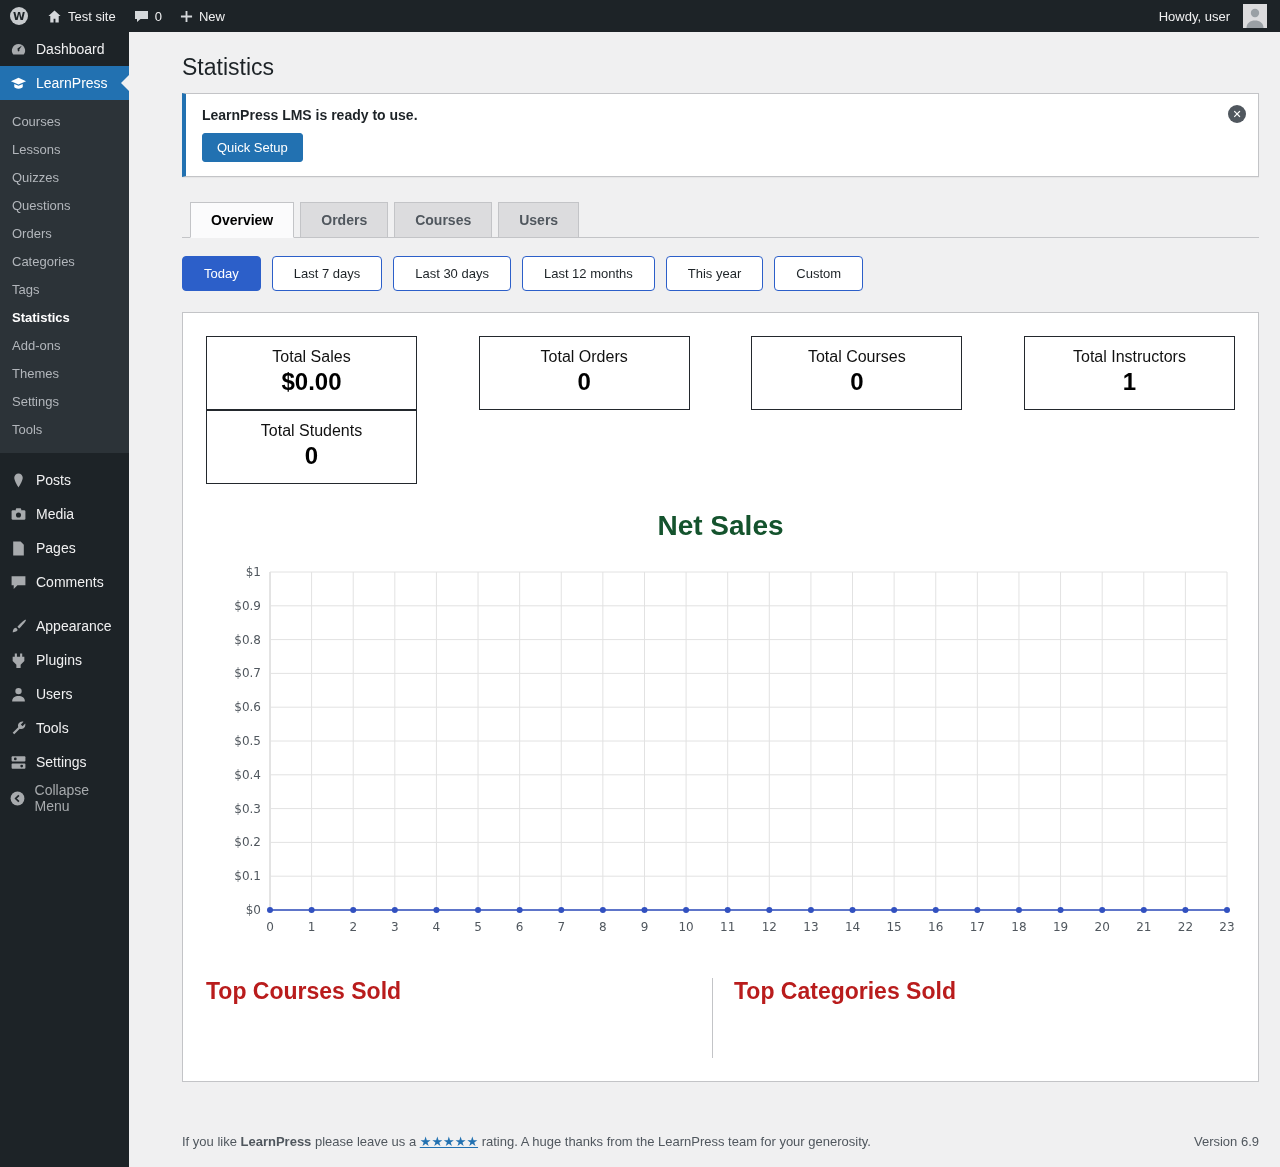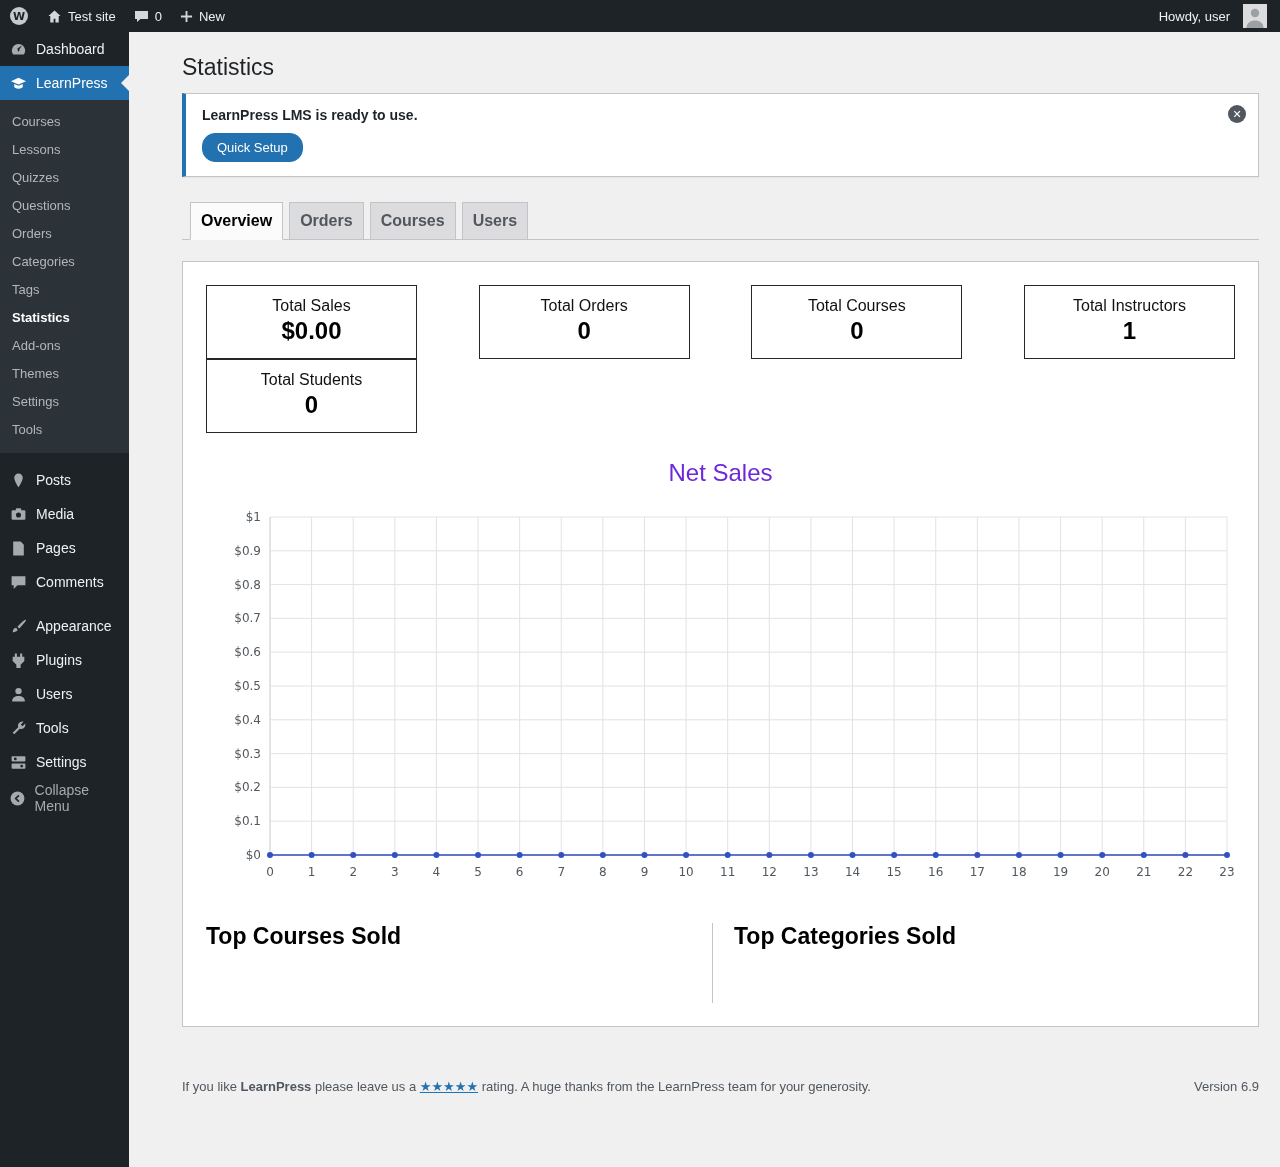--- a/index.html
+++ b/index.html
@@ -29,46 +29,46 @@
   .menu-gap{height:10px}
   .collapse-item{color:#a7aaad;margin-top:2px}
   .collapse-item .mi-icon{color:#a7aaad}
 
   
   .content{position:absolute;top:32px;left:160px;width:1120px;bottom:0;padding:0 21px 0 22px;overflow:hidden}
   .page-title{font-size:23px;font-weight:400;color:#1d2327;padding:22px 0 10px}
 
   .notice{position:relative;background:#fff;border:1px solid #c3c4c7;border-left:4px solid #2271b1;padding:13px 44px 14px 16px;margin-top:2px;box-shadow:0 1px 1px rgba(0,0,0,.04)}
   .notice-msg{font-size:14px;font-weight:700;color:#1d2327;margin-bottom:10px}
-  .btn-quick{background:#2271b1;border:1px solid #2271b1;color:#fff;font-size:13px;padding:6px 14px;border-radius:13px;cursor:pointer;font-family:inherit}
+  .btn-quick{background:#2271b1;border:1px solid #2271b1;color:#fff;font-size:13px;padding:6px 14px;border-radius:3px;cursor:pointer;font-family:inherit}
   .dismiss{position:absolute;top:11px;right:12px;width:18px;height:18px;border-radius:50%;background:#50575e;color:#fff;font-size:11px;line-height:18px;text-align:center;cursor:pointer}
 
   .tabs{margin-top:25px;border-bottom:1px solid #c3c4c7;padding-left:8px;display:flex}
-  .tab{display:inline-block;padding:9px 10px;margin:0 6px -1px 0;border:1px solid #c3c4c7;background:#dcdcde;color:#50575e;font-size:16px;font-weight:600;cursor:pointer;text-decoration:none}
+  .tab{display:inline-block;padding:9px 20px;margin:0 6px -1px 0;border:1px solid #c3c4c7;background:#dcdcde;color:#50575e;font-size:14px;font-weight:600;cursor:pointer;text-decoration:none}
   .tab.active{background:#fbfbfc;border-bottom-color:#fbfbfc;color:#000}
 
   .filters{display:flex;gap:11px;margin-top:18px}
   .filter-btn{background:#fff;border:1px solid #2c5fc9;color:#1d2327;font-size:13px;padding:9px 21px;border-radius:4px;cursor:pointer;font-family:inherit}
   .filter-btn.active{background:#2c5fc9;border-color:#2c5fc9;color:#fff}
 
   .panel{background:#fff;border:1px solid #c3c4c7;margin-top:21px;padding:23px}
   .stat-grid{display:grid;grid-template-columns:repeat(4,211px);justify-content:space-between;}
   .stat-card{border:1px solid #23282d;padding:11px 8px 13px;text-align:center;background:#fff}
   .stat-label{font-size:16px;color:#111}
   .stat-value{font-size:24px;font-weight:700;color:#000;margin-top:2px}
 
-  .chart-title{text-align:center;font-size:24px;font-weight:400;color:#6d28d9;margin-top:26px}
+  .chart-title{text-align:center;font-size:28px;font-weight:700;color:#14532d;margin-top:26px}
   .chart-wrap{margin-top:16px}
   svg text{font-family:"DejaVu Sans",sans-serif}
 
   .two-col{display:flex;margin-top:24px;min-height:80px}
   .col-left{width:506px}
   .col-div{width:1px;background:#c3c4c7}
   .col-right{flex:1;padding-left:21px}
-  .col-title{font-size:23px;font-weight:700;color:#000000}
+  .col-title{font-size:23px;font-weight:700;color:#b91c1c}
 
   .footer{display:flex;justify-content:space-between;align-items:flex-end;margin-top:52px;font-size:13px;color:#50575e}
   .stars-link{color:#2271b1;text-decoration:underline;cursor:pointer}
 </style>
 </head>
 <body>
 
 <div class="screen">
 
   <header class="adminbar">
@@ -258,20 +258,28 @@
       <span class="dismiss">✕</span>
     </div>
 
     <nav class="tabs">
       <a class="tab active">Overview</a>
       <a class="tab">Orders</a>
       <a class="tab">Courses</a>
       <a class="tab">Users</a>
     </nav>
 
+    <div class="filters">
+      <button class="filter-btn active">Today</button>
+      <button class="filter-btn">Last 7 days</button>
+      <button class="filter-btn">Last 30 days</button>
+      <button class="filter-btn">Last 12 months</button>
+      <button class="filter-btn">This year</button>
+      <button class="filter-btn">Custom</button>
+    </div>
 
     <section class="panel">
       <div class="stat-grid">
         <div class="stat-card">
           <div class="stat-label">Total Sales</div>
           <div class="stat-value">$0.00</div>
         </div>
         <div class="stat-card">
           <div class="stat-label">Total Orders</div>
           <div class="stat-value">0</div>

